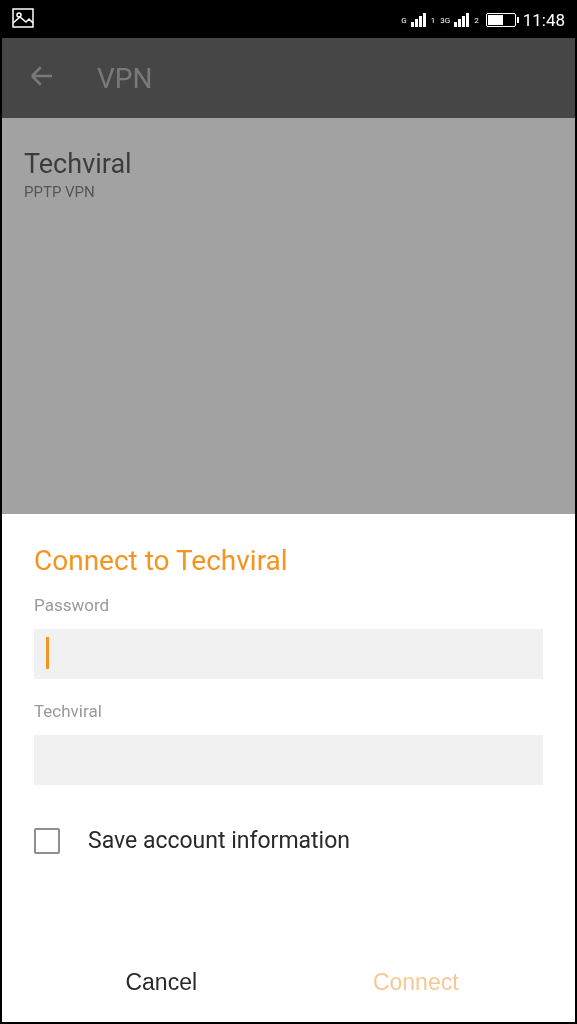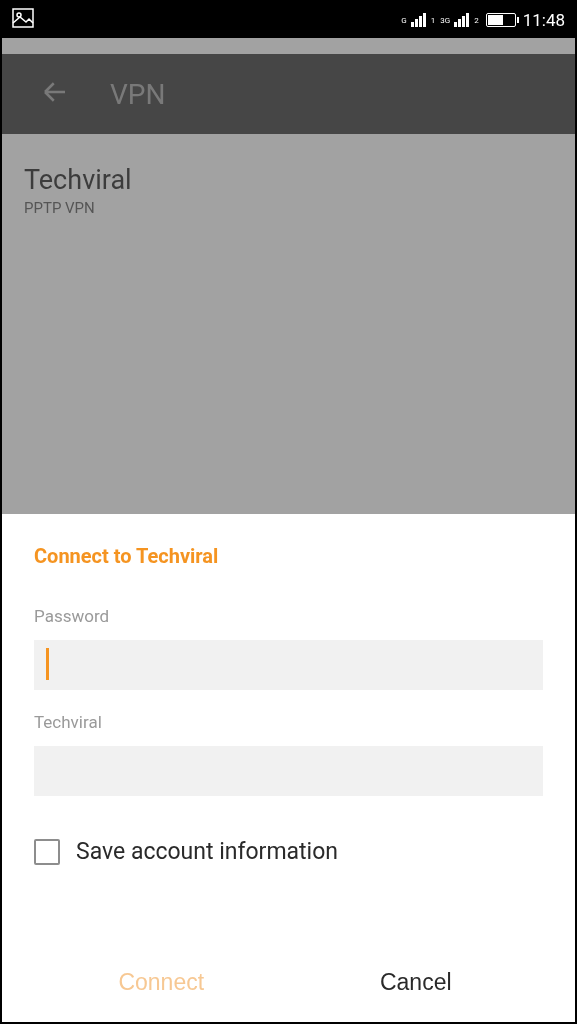--- a/index.html
+++ b/index.html
@@ -29,23 +29,22 @@
     .statusbar-right {
       display: flex;
       align-items: center;
       gap: 4px;
     }
     .appbar {
       height: 80px;
       background: #1a1a1a;
       display: flex;
       align-items: center;
-      padding-left: 38px;
+      padding-left: 25px;
       gap: 40px;
-      margin-top: 16px;
     }
     .back-arrow {
       color: #9a9a9a;
     }
     .appbar-title {
       color: #9a9a9a;
       font-size: 28px;
       font-weight: 400;
     }
     .vpn-list {
@@ -76,23 +75,23 @@
       right: 0;
       top: 512px;
       bottom: 0;
       background: #fff;
       padding: 30px 32px 0 32px;
       display: flex;
       flex-direction: column;
     }
     .dialog-title {
       color: #f59421;
-      font-size: 20px;
-      font-weight: 700;
-      margin-bottom: 38px;
+      font-size: 28px;
+      font-weight: 400;
+      margin-bottom: 18px;
     }
     .field-label {
       color: #9a9a9a;
       font-size: 17px;
       margin-bottom: 14px;
     }
     .text-input {
       width: 100%;
       height: 50px;
       background: #f1f1f1;
@@ -110,21 +109,21 @@
       background: #f59421;
     }
     .input-wrap {
       position: relative;
       margin-bottom: 22px;
     }
     .input-wrap .text-input { margin-bottom: 0; }
     .checkbox-row {
       display: flex;
       align-items: center;
-      gap: 16px;
+      gap: 28px;
       margin-top: 20px;
     }
     .checkbox {
       width: 26px;
       height: 26px;
       border: 2.5px solid #8d8d8d;
       border-radius: 2px;
       flex-shrink: 0;
     }
     .checkbox-label {
@@ -254,16 +253,16 @@
   <div class="input-wrap">
     <input class="text-input" type="password" value="" style="">
   </div>
 
   <div class="checkbox-row">
     <div class="checkbox"></div>
     <div class="checkbox-label">Save account information</div>
   </div>
 
   <div class="dialog-actions">
+    <button class="action-btn action-cancel">Cancel</button>
     <button class="action-btn action-connect">Connect</button>
-    <button class="action-btn action-cancel">Cancel</button>
   </div>
 </div>
 
 </body></html>

